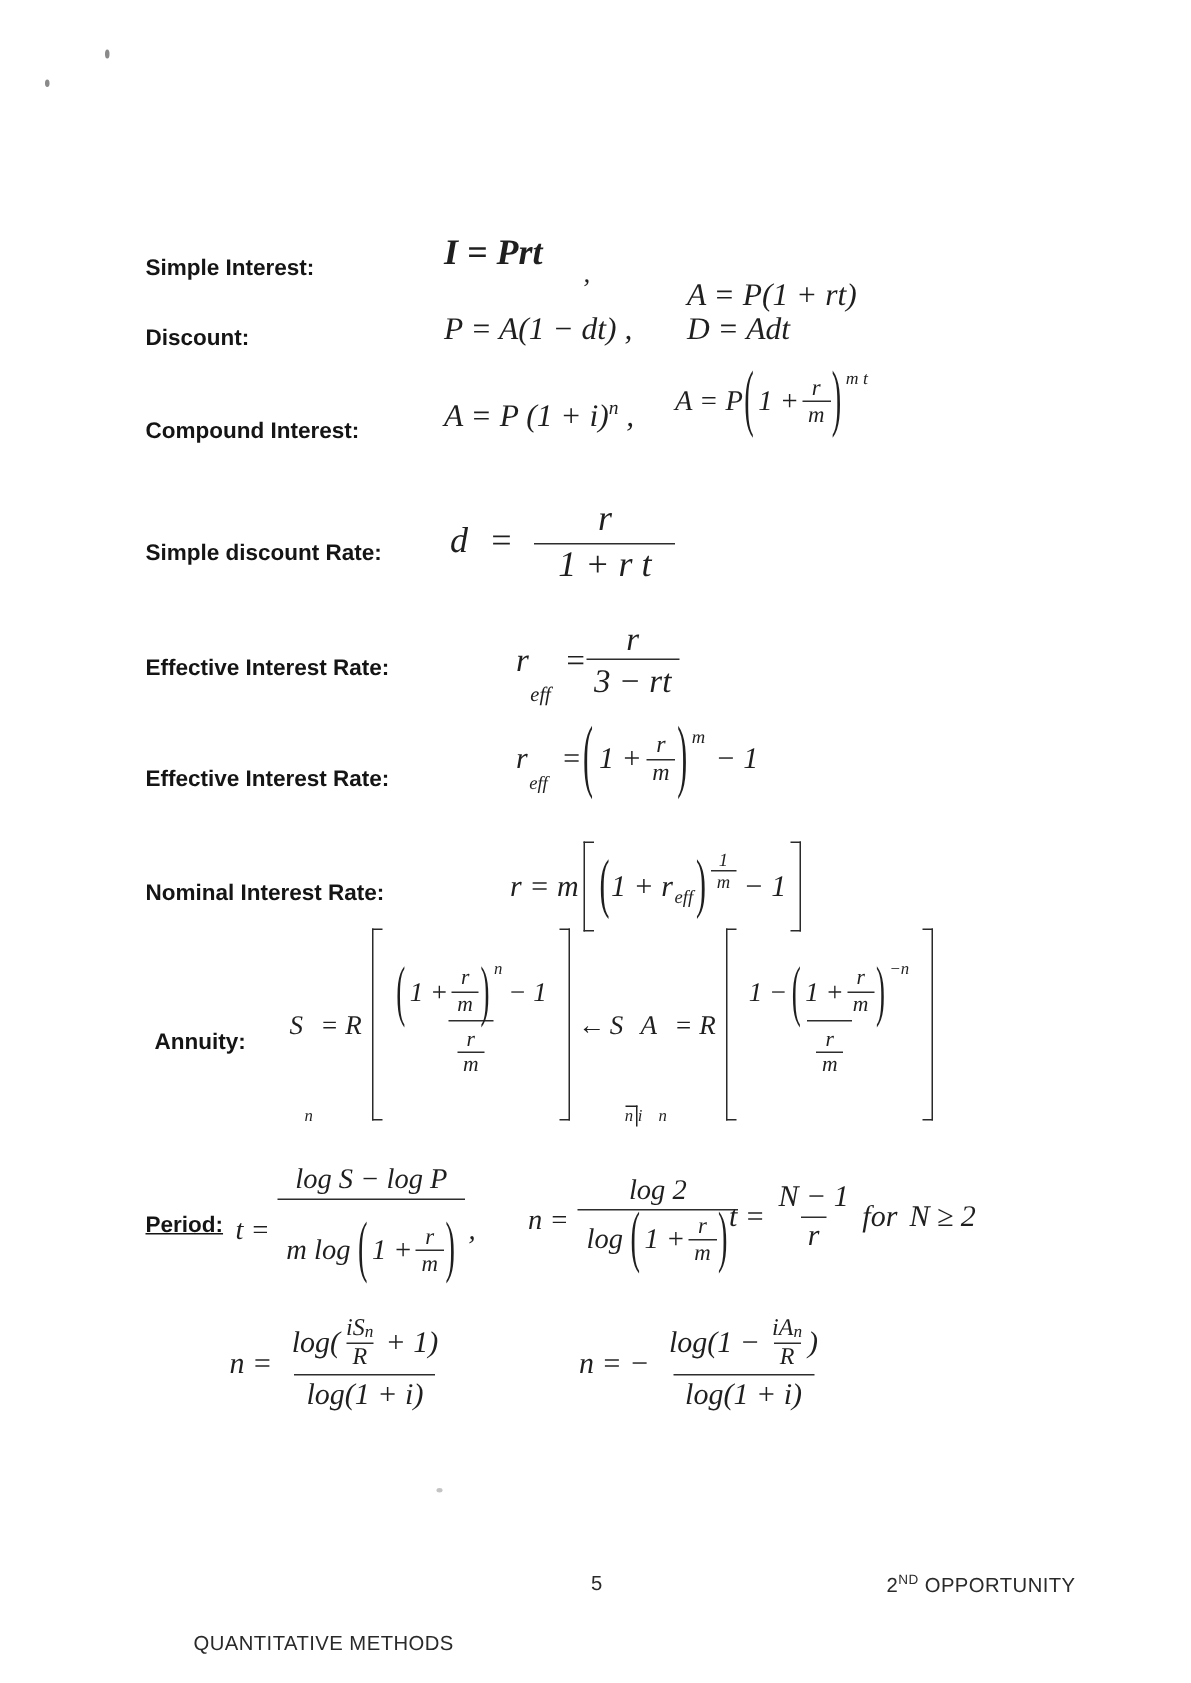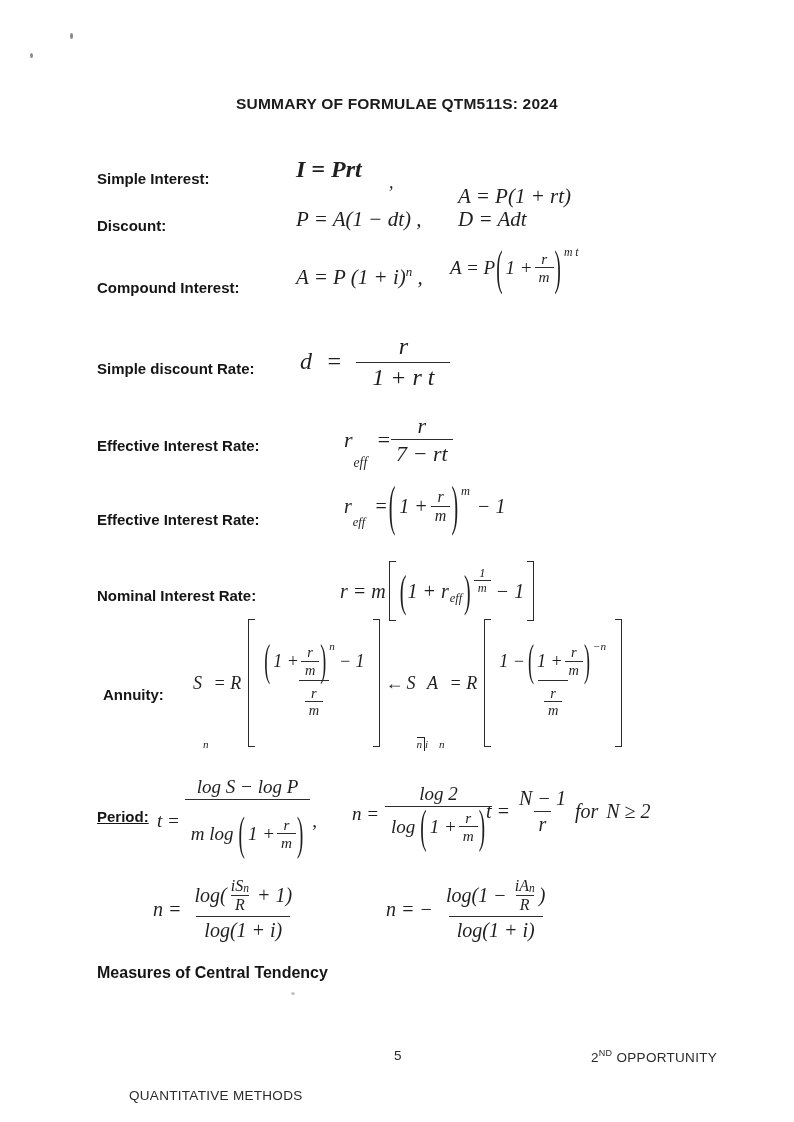--- a/index.html
+++ b/index.html
@@ -40,21 +40,20 @@
 </style>
 </head>
 <body>
 
 <div class="page">
 
   <div class="speck" style="left:70px; top:33px; width:3px; height:6px;"></div>
   <div class="speck" style="left:30px; top:53px; width:3px; height:5px;"></div>
   <div class="speck" style="left:291px; top:992px; width:4px; height:3px; opacity:.5;"></div>
 
-  <div class="abs title" style="top:95px; left:0;">SUMMARY OF FORMULAE QTM511S: 2024</div>
 
   <div class="abs label" style="left:97px; top:170px;">Simple Interest:</div>
   <div class="abs m" style="left:296px; top:156px; font-size:24px;font-weight:bold;">I = Prt</div>
   <div class="abs m" style="left:389px; top:172px; font-size:18px;">,</div>
   <div class="abs m" style="left:458px; top:162px; font-size:21px;margin-top:22px;">A = P(1 + rt)</div>
 
   <div class="abs label" style="left:97px; top:217px;">Discount:</div>
   <div class="abs m" style="left:296px; top:207px; font-size:21px;">P = A(1 − dt) ,</div>
   <div class="abs m" style="left:458px; top:207px; font-size:21px;">D = Adt</div>
 
@@ -85,21 +84,21 @@
   </div>
 
   <div class="abs label" style="left:97px; top:437px;">Effective Interest Rate:</div>
   <div class="abs m row" style="left:344px; top:412px; font-size:22px;">
     <span>r</span>
       <span class="sb">eff</span>
     <span class="gap8"></span>
     <span>=</span>
     <span class="fr">
       <span class="nm">r</span>
-      <span class="dn">7 − rt</span>
+      <span class="dn">3 − rt</span>
     </span>
   </div>
 
   <div class="abs label" style="left:97px; top:511px;">Effective Interest Rate:</div>
   <div class="abs m row" style="left:344px; top:488px; font-size:20px;">
     <span>r</span>
       <span class="sb">eff</span>
     <span class="gap8"></span>
     <span>=</span>
     <span class="bp" style="--sy:2.7;">(</span>
@@ -267,19 +266,18 @@
               <span class="xs" style="align-self:flex-end;">n</span>
             </span>
           <span class="dn">R</span>
         </span>
         <span>)</span>
       </span>
       <span class="dn" style="padding:2px 8px;">log(1 + i)</span>
     </span>
   </div>
 
-  <div class="abs heading" style="left:97px; top:964px;">Measures of Central Tendency</div>
 
   <div class="abs footer" style="left:97px; top:1088px;margin-left:32px;">QUANTITATIVE METHODS</div>
   <div class="abs footer" style="left:394px; top:1048px;">5</div>
   <div class="abs footer" style="left:591px; top:1048px;"><span>2</span><sup>ND</sup><span> OPPORTUNITY</span></div>
 
 </div>
 
 </body></html>

